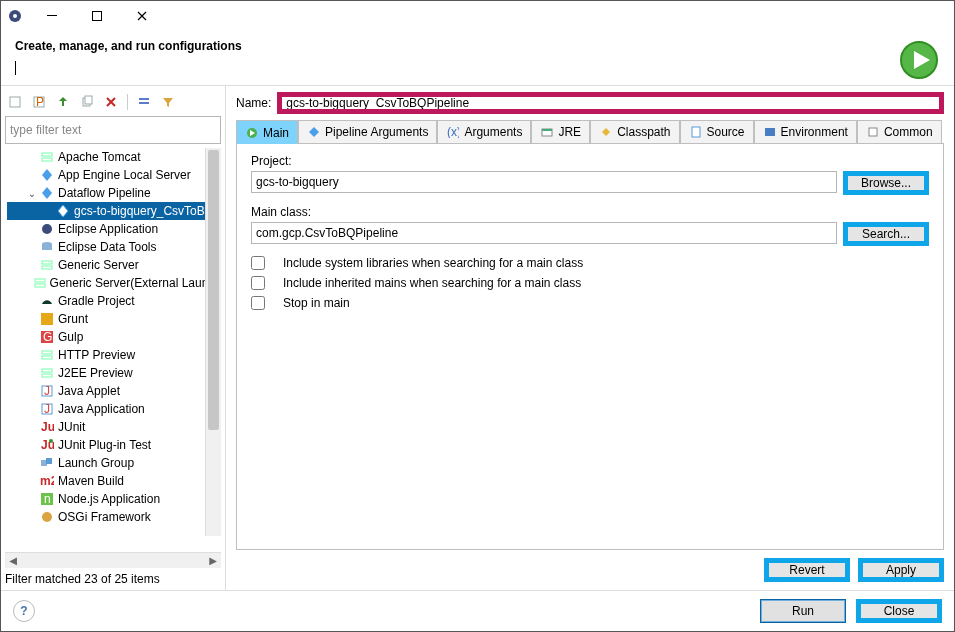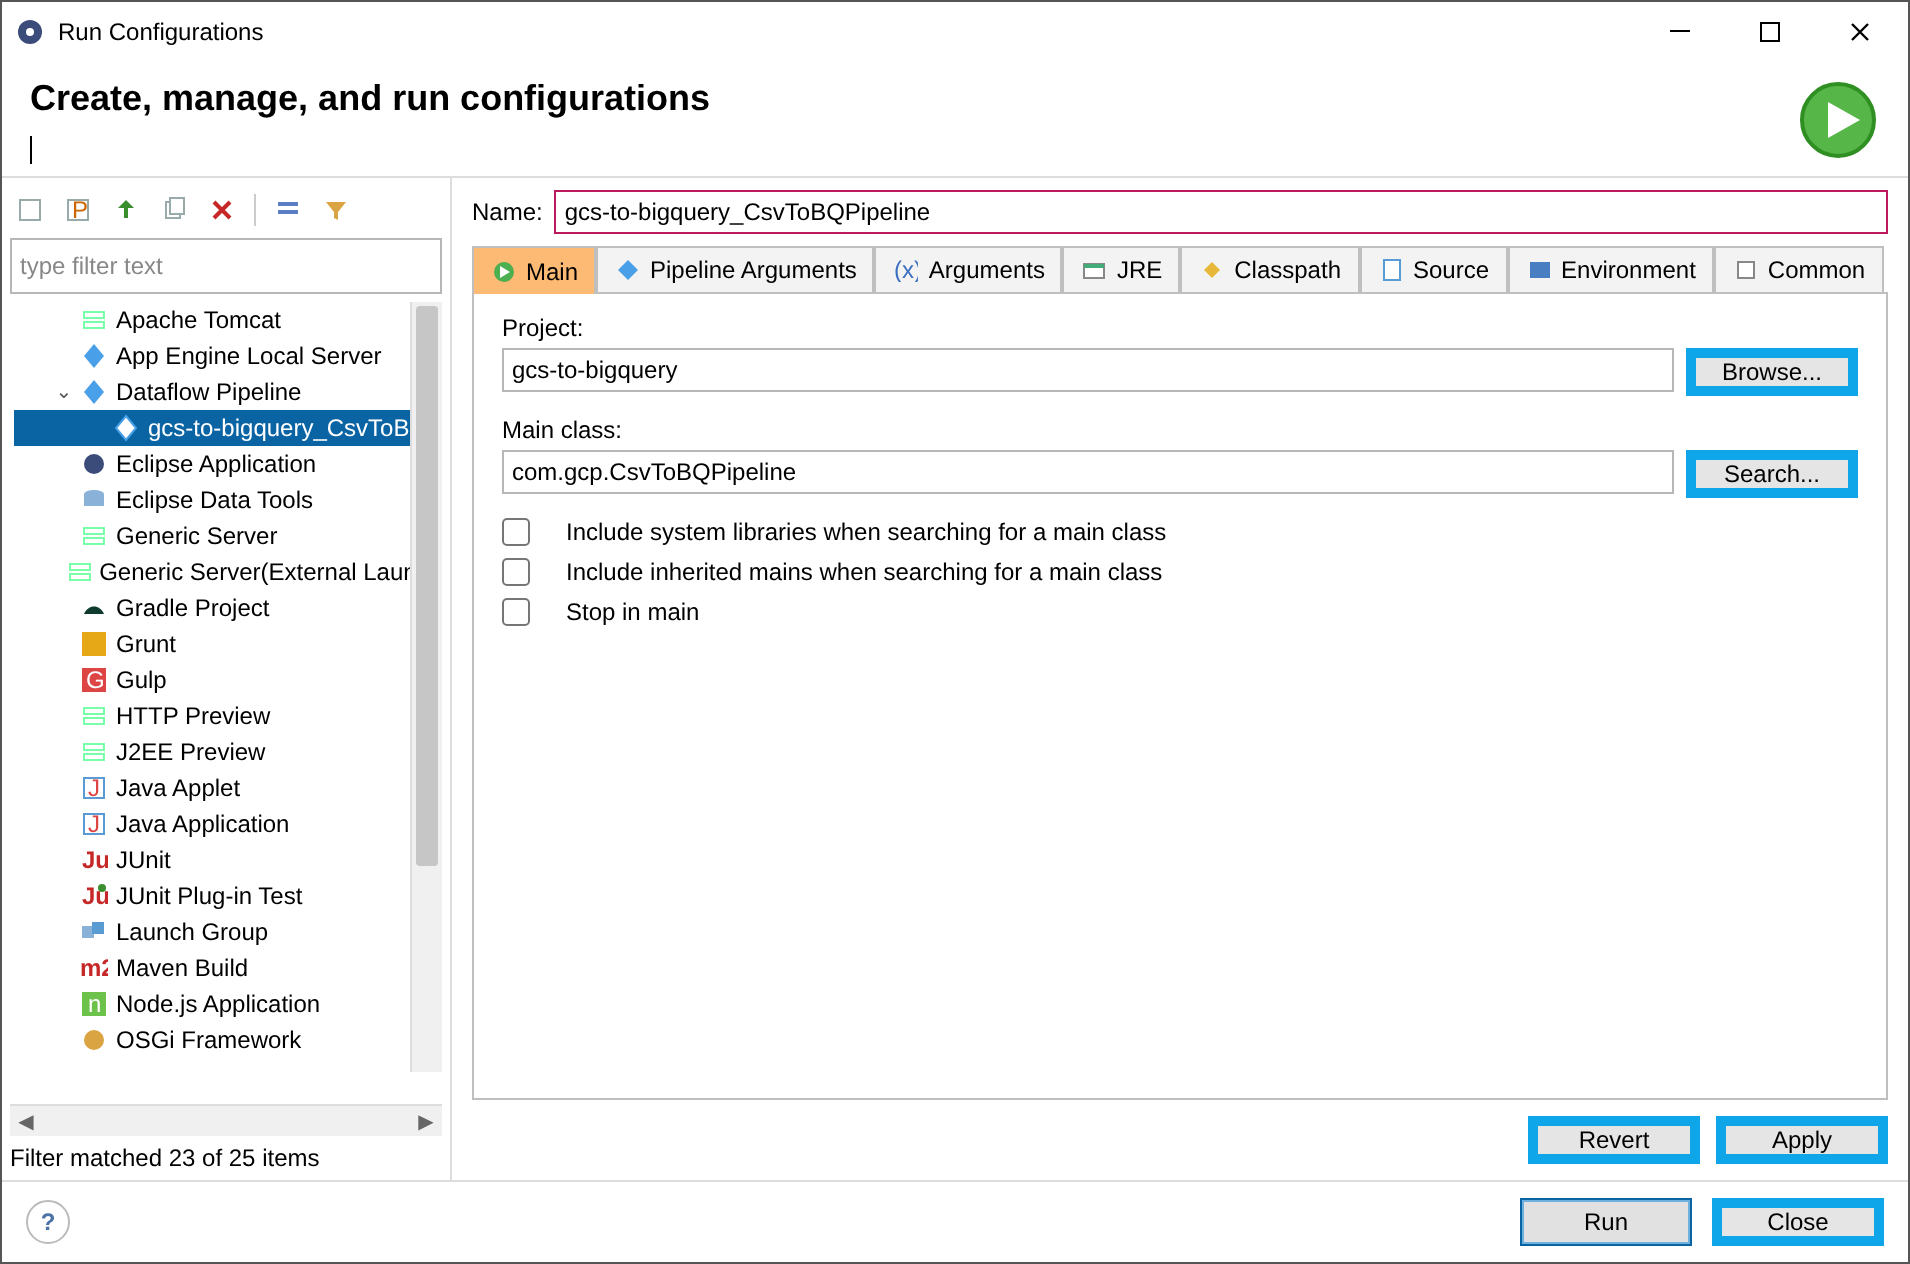--- a/index.html
+++ b/index.html
@@ -5,21 +5,21 @@
 * { box-sizing: border-box; margin: 0; padding: 0; font-family: "Segoe UI", Tahoma, sans-serif; font-size: 12px; }
 html, body { width: 955px; height: 632px; overflow: hidden; background: #fff; }
 .window { width: 955px; height: 632px; border: 1px solid #555; display: flex; flex-direction: column; }
 .titlebar { height: 30px; display: flex; align-items: center; padding: 0 2px 0 6px; background: #fff; }
 .titlebar .title-icon { width: 16px; height: 16px; margin-right: 6px; }
 .titlebar .title-text { flex: 1; }
 .titlebar .win-controls { display: flex; }
 .titlebar .win-btn { width: 45px; height: 28px; display: flex; align-items: center; justify-content: center; }
 .header { padding: 8px 14px 4px 14px; display: flex; align-items: flex-start; border-bottom: 1px solid #ddd; }
 .header .header-left { flex: 1; }
-.header .header-title { font-weight: bold; font-size: 18px; }
+.header .header-title { font-weight: bold; font-size: 12px; }
 .header .header-cursor-line { height: 18px; margin-top: 6px; display:flex; align-items:center; }
 .header .header-cursor { display:inline-block; width:1px; height:14px; background:#000; }
 .header .run-badge { width: 42px; height: 42px; display:flex; align-items:center; justify-content:center; }
 .body { flex: 1; display: flex; min-height: 0; }
 .left-pane { width: 225px; border-right: 1px solid #ddd; display:flex; flex-direction:column; padding: 6px 4px 4px 4px; }
 .toolbar { display:flex; align-items:center; gap:4px; padding-bottom:4px; }
 .toolbar .tbtn { width:20px; height:20px; display:flex; align-items:center; justify-content:center; border-radius:2px; }
 .toolbar .tsep { width:1px; height:16px; background:#ccc; margin:0 2px; }
 .filter-input { width: 100%; height: 28px; border:1px solid #b7b7b7; padding:0 4px; margin-bottom:4px; color:#333; }
 .filter-input::placeholder { color:#888; font-style: normal; }
@@ -33,24 +33,24 @@
 .tree li.indent1 { padding-left: 18px; }
 .tree li.indent2 { padding-left: 34px; }
 .vscrollbar { position:absolute; right:0; top:0; bottom:16px; width:16px; background:#f0f0f0; border-left:1px solid #ddd; }
 .vscrollbar .thumb { position:absolute; left:2px; right:2px; top:2px; height:280px; background:#c6c6c6; border-radius:2px; }
 .hscroll-row { height:16px; display:flex; align-items:center; background:#f0f0f0; border-top:1px solid #ddd; }
 .hscroll-row .arrow { width:16px; height:16px; display:flex; align-items:center; justify-content:center; color:#666; font-size:10px; }
 .hscroll-row .track { flex:1; }
 .filter-status { padding-top:4px; }
 .right-pane { flex:1; display:flex; flex-direction:column; padding: 6px 10px 6px 10px; min-width:0; }
 .name-row { display:flex; align-items:center; gap:6px; margin-bottom:6px; }
-.name-row input { flex:1; height:22px; border:1px solid #be185d; padding:0 4px; }
+.name-row input { flex:1; height:22px; border:5px solid #be185d; padding:0 4px; }
 .tabs-row { display:flex; align-items:flex-end; height:24px; border-bottom:1px solid #bfbfbf; }
 .tab { display:flex; align-items:center; gap:4px; padding:3px 8px; border:1px solid #bfbfbf; border-bottom:none; background:#f3f3f3; margin-right:0; height:23px; }
-.tab.active { background:#fdba74; height:24px; position:relative; top:1px; }
+.tab.active { background:#7dd3fc; height:24px; position:relative; top:1px; }
 .tab .ticon { width:14px; height:14px; display:inline-flex; align-items:center; justify-content:center; }
 .tab-body { border:1px solid #bfbfbf; border-top:none; flex:1; padding:10px 14px; display:flex; flex-direction:column; min-height:0; }
 .field-label { margin-bottom:3px; }
 .field-row { display:flex; gap:6px; margin-bottom:10px; }
 .field-row input { flex:1; height:22px; border:1px solid #b7b7b7; padding:0 4px; background:#fff; }
 .btn { min-width:86px; height:24px; border:5px solid #0ea5e9; background:#e5e5e5; display:flex; align-items:center; justify-content:center; padding:0 10px; }
 .btn.primary { border:1px solid #0a64a4; background:#e1e1e1; box-shadow: inset 0 0 0 1px #6fb1de; }
 .cb-row { display:flex; align-items:center; gap:18px; margin-bottom:6px; }
 .cb-row input[type=checkbox] { width:14px; height:14px; }
 .right-buttons { display:flex; justify-content:flex-end; gap:8px; padding:8px 0 2px 0; }
@@ -63,21 +63,20 @@
 <body>
 
 <div class="window">
   <div class="titlebar">
     <span class="title-icon">
       <svg width="16" height="16" viewBox="0 0 16 16">
           <circle cx="8" cy="8" r="6" fill="#3b4b7a"></circle>
           <circle cx="8" cy="8" r="2" fill="#fff"></circle>
         </svg>
     </span>
-    <span class="title-text">Run Configurations</span>
     <div class="win-controls">
       <div class="win-btn">
           <svg width="10" height="10" viewBox="0 0 10 10">
             <rect y="4" width="10" height="1" fill="#000"></rect>
           </svg>
         </div>
       <div class="win-btn">
           <svg width="10" height="10" viewBox="0 0 10 10">
             <rect x="0.5" y="0.5" width="9" height="9" fill="none" stroke="#000"></rect>
           </svg>

